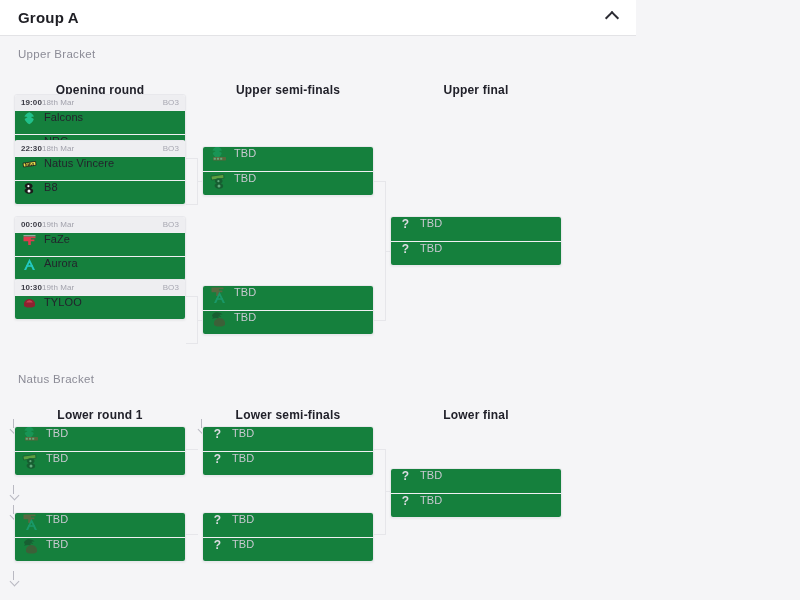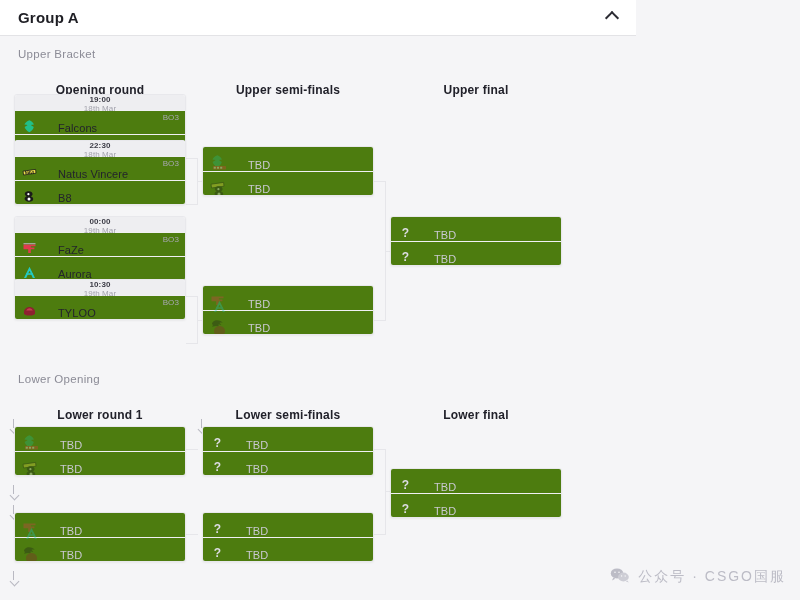--- a/index.html
+++ b/index.html
@@ -48,31 +48,30 @@
     position: absolute; width: 172px;
     background: #ffffff;
     border: 1px solid #e8e8ec;
     border-radius: 3px;
     box-shadow: 0 1px 2px rgba(0,0,0,.05);
     overflow: hidden;
   }
   .match-head {
     height: 15px; background: #eeeef1;
     display: flex; align-items: center; padding: 0 6px;
-    font-size: 8px; color: #9a9aa4; letter-spacing: .1px; flex-direction: column;
+    font-size: 8px; color: #9a9aa4; letter-spacing: .1px;
   }
   .m-time { font-weight: bold; color: #3c3c46; font-size: 8px; }
   .m-date { color: #a2a2ac; }
   .m-bo { margin-left: auto; color: #a8a8b2; }
 
   .team-row {
-    height: 24px; display: flex; align-items: flex-end;
+    height: 24px; display: flex; align-items: flex-start;
     padding: 0 7px; border-top: 1px solid #f0f0f3;
-    background: #4d7c0f;
-    gap: 14px;
+    background: #15803d;
   }
   .team-row:first-of-type { border-top: none; }
   .team-name { font-size: 11px; color: #23232c; margin-left: 7px; letter-spacing: .1px; }
   .team-name.tbd { color: #c9c9d1; }
 
   
   .logo { width: 15px; height: 15px; position: relative; flex: 0 0 15px; }
   .logo svg { display: block; width: 15px; height: 15px; }
   .logo.faded { opacity: .33; }
   .logo.stack { width: 17px; flex: 0 0 17px; }
@@ -120,21 +119,21 @@
   </div>
 
   <div class="body">
 
     <div class="section-label" style="left:18px; top:12px;">Upper Bracket</div>
 
     <div class="round-title" style="left:14px; top:38px; width:172px;">Opening round</div>
     <div class="round-title" style="left:202px; top:38px; width:172px;">Upper semi-finals</div>
     <div class="round-title" style="left:390px; top:38px; width:172px;">Upper final</div>
 
-    <div class="section-label" style="left:18px; top:337px;">Lower Opening</div>
+    <div class="section-label" style="left:18px; top:337px;">Natus Bracket</div>
 
     <div class="round-title" style="left:14px; top:363px; width:172px;">Lower round 1</div>
     <div class="round-title" style="left:202px; top:363px; width:172px;">Lower semi-finals</div>
     <div class="round-title" style="left:390px; top:363px; width:172px;">Lower final</div>
 
     <div class="conn h" style="left:186px; top:122px; width:12px;"></div>
     <div class="conn h" style="left:186px; top:168px; width:12px;"></div>
     <div class="conn v" style="left:197px; top:122px; height:47px;"></div>
     <div class="conn h" style="left:197px; top:145px; width:10px;"></div>
 
@@ -407,30 +406,15 @@
       <div class="team-row">
         <span class="qmark">?</span>
         <span class="team-name tbd">TBD</span>
       </div>
       <div class="team-row">
         <span class="qmark">?</span>
         <span class="team-name tbd">TBD</span>
       </div>
     </div>
 
-    <div class="watermark">
-      <span>
-        <svg width="20" height="16" viewBox="0 0 20 16">
-          <ellipse cx="7" cy="6.4" rx="6.2" ry="5" fill="#bcbcc6"></ellipse>
-          <path d="M3.4 10.6 L2 13.4 L5.2 11.8 Z" fill="#bcbcc6"></path>
-          <ellipse cx="13.4" cy="10" rx="5.4" ry="4.4" fill="#cdcdd5"></ellipse>
-          <path d="M17.4 13.4 L18.8 15.6 L15.8 14.4 Z" fill="#cdcdd5"></path>
-          <circle cx="5" cy="5.2" r=".8" fill="#f5f5f7"></circle>
-          <circle cx="9" cy="5.2" r=".8" fill="#f5f5f7"></circle>
-          <circle cx="11.6" cy="9" r=".7" fill="#f5f5f7"></circle>
-          <circle cx="15.2" cy="9" r=".7" fill="#f5f5f7"></circle>
-        </svg>
-      </span>
-      <span class="wm-text">公众号 · CSGO国服</span>
-    </div>
 
   </div>
 </div>
 
 </body></html>

